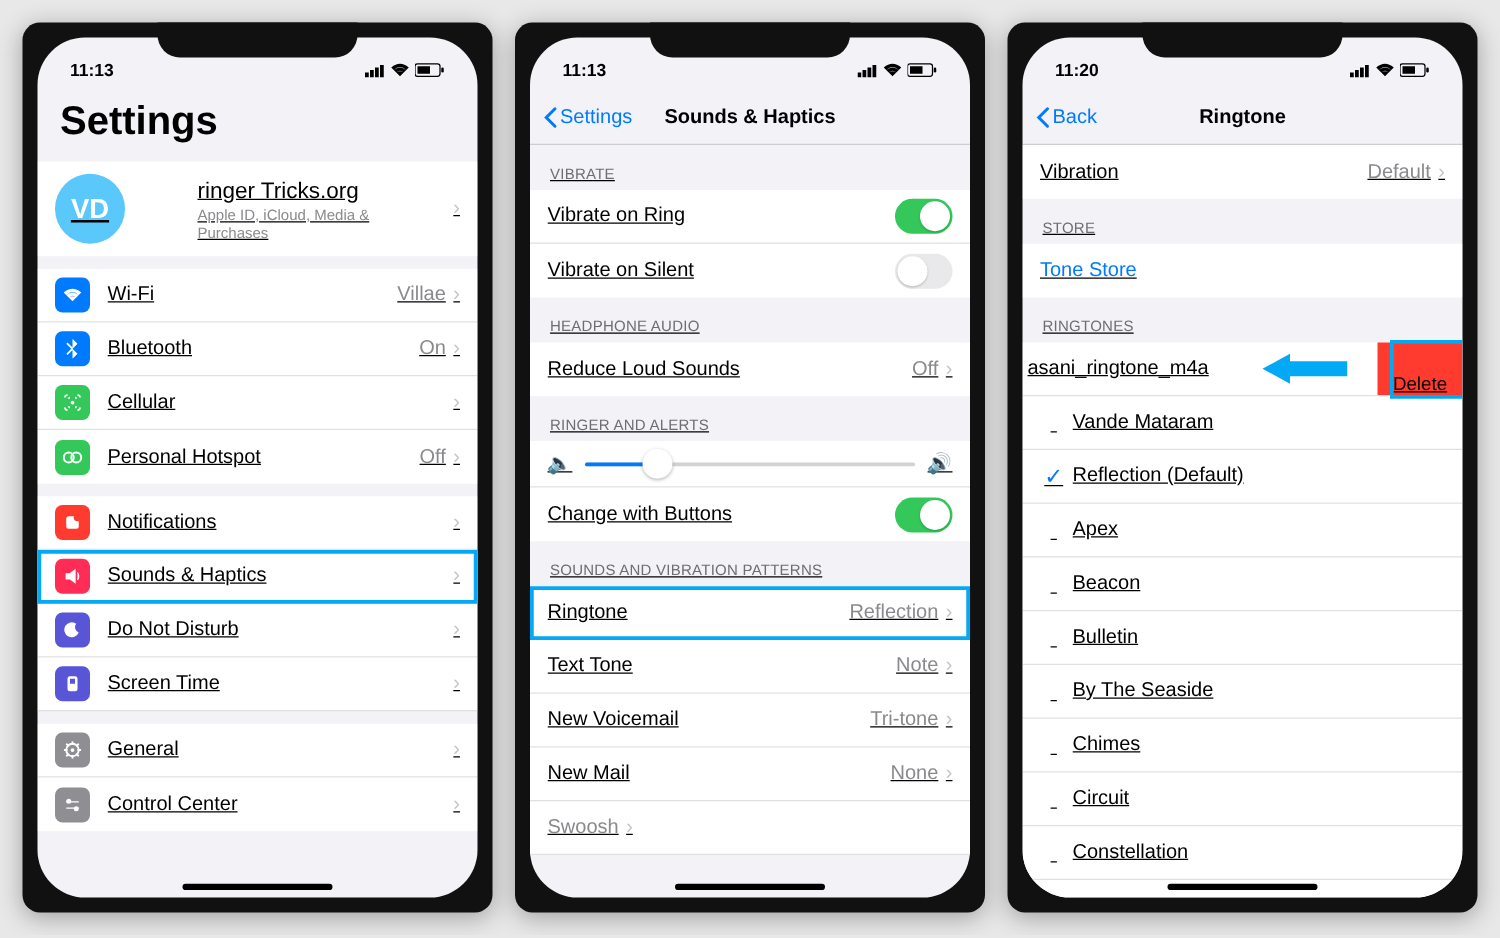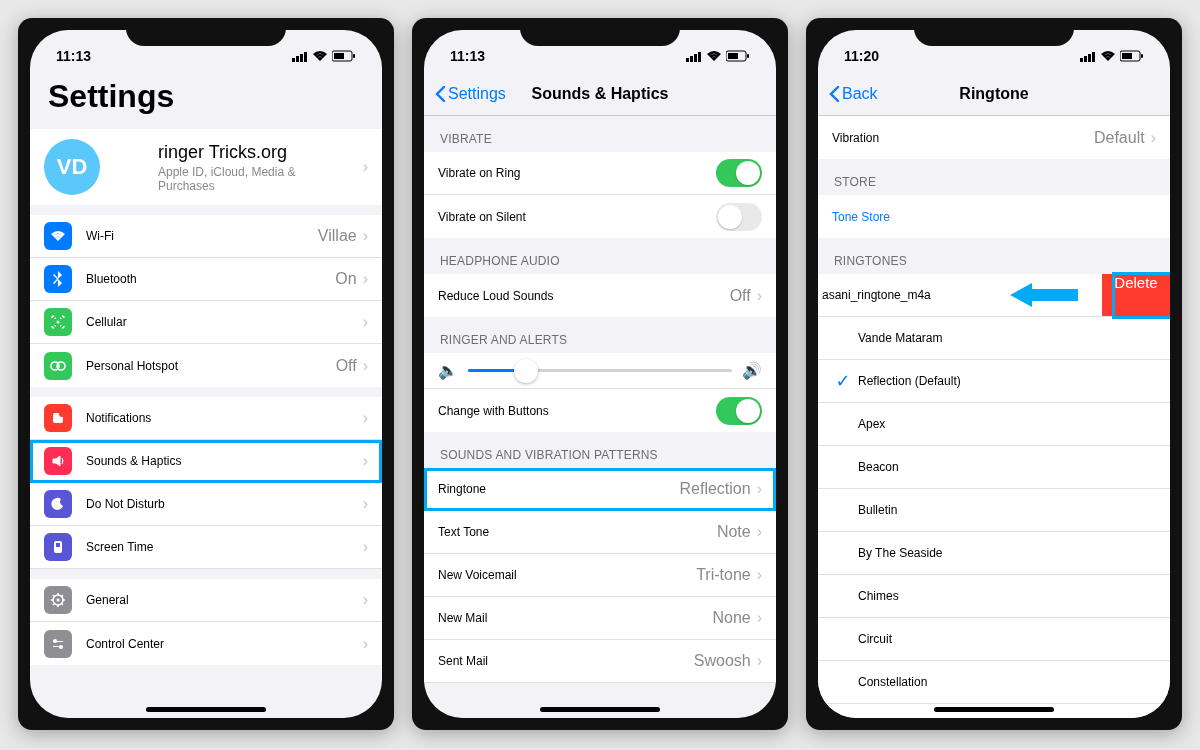--- a/index.html
+++ b/index.html
@@ -66,21 +66,21 @@
   .nav-back {
     position:absolute; left:10px;
     display:flex; align-items:center;
     color:#007aff; font-size:16px;
   }
   .nav-back svg { margin-right:2px; }
   .nav-title {
     position:absolute; left:50%; transform:translateX(-50%);
     font-size:16px; font-weight:600; color:#000;
   }
-  .scroll { flex:1; overflow:hidden; }
+  .scroll { flex:1; overflow:hidden;text-decoration:underline; }
   .large-title {
     font-size:32px; font-weight:700; color:#000;
     padding: 6px 18px 14px;
   }
   .section-header {
     font-size:12px; color:#6d6d72; text-transform:uppercase;
     padding: 16px 16px 6px; letter-spacing:.2px;
   }
   .section-footer {
     font-size:12px; color:#6d6d72;
@@ -95,21 +95,21 @@
     padding: 0 14px;
     border-bottom: 0.5px solid rgba(0,0,0,.12);
     position:relative;
   }
   .row:last-child { border-bottom:none; }
   .row .icon {
     width:28px; height:28px; border-radius:6px;
     margin-right:14px; display:flex; align-items:center; justify-content:center;
     flex-shrink:0;
   }
-  .row .label { flex:1; font-size:12px; color:#000; white-space:nowrap; overflow:hidden; text-overflow:ellipsis;}
+  .row .label { flex:1; font-size:16px; color:#000; white-space:nowrap; overflow:hidden; text-overflow:ellipsis;}
   .row .value { font-size:16px; color:#8a8a8e; margin-right:6px; }
   .chevron { color:#c5c5c7; }
   .toggle {
     width:46px; height:28px; border-radius:14px; position:relative; flex-shrink:0;
   }
   .toggle.on { background:#34c759; }
   .toggle.off { background:#e9e9eb; }
   .toggle .knob {
     position:absolute; top:2px; width:24px; height:24px; border-radius:50%;
     background:#fff; box-shadow:0 1px 2px rgba(0,0,0,.2);
@@ -127,22 +127,22 @@
   .account-text .s { font-size:12px; color:#8a8a8e; margin-top:2px; }
   .slider-row { padding: 8px 14px; display:flex; align-items:center; gap:10px; background:#fff; border-bottom:0.5px solid rgba(0,0,0,.12);}
   .slider-track { flex:1; height:3px; background:#d1d1d6; border-radius:2px; position:relative; }
   .slider-fill { position:absolute; left:0; top:0; height:100%; background:#007aff; border-radius:2px; }
   .slider-thumb { position:absolute; top:50%; transform:translate(-50%,-50%); width:24px; height:24px; border-radius:50%; background:#fff; box-shadow:0 1px 3px rgba(0,0,0,.3); }
   .highlight-box {
     position:absolute; border:3px solid #03a9f4; pointer-events:none;
   }
   .check { color:#007aff; width:22px; text-align:center; margin-right:4px; font-size:18px; }
   .swipe-delete {
-    background:#ff3b30; color:#ffffff; font-size:15px;
-    width:68px; display:flex; align-items:flex-start; justify-content:center;
+    background:#ff3b30; color:#000000; font-size:15px;
+    width:68px; display:flex; align-items:flex-end; justify-content:center;
     align-self:stretch; margin-right:-14px;
   }
   .arrow-overlay {
     position:absolute; right:92px; top:0; height:100%;
     display:flex; align-items:center;
   }
   .arrow-overlay svg { display:block; }
   .home-indicator {
     position:absolute; bottom:6px; left:50%; transform:translateX(-50%);
     width:120px; height:5px; background:#000; border-radius:3px;
@@ -403,21 +403,20 @@
           <div class="label">New Voicemail</div>
           <div class="value">Tri-tone</div>
           <span class="chevron">›</span>
         </div>
         <div class="row">
           <div class="label">New Mail</div>
           <div class="value">None</div>
           <span class="chevron">›</span>
         </div>
         <div class="row">
-          <div class="label">Sent Mail</div>
           <div class="value">Swoosh</div>
           <span class="chevron">›</span>
         </div>
 
         <div class="highlight-box" style="top:0;left:0;right:0;height:43px"></div>
       </div>
     </div>
     <div class="home-indicator"></div>
   </div>
 </div>

